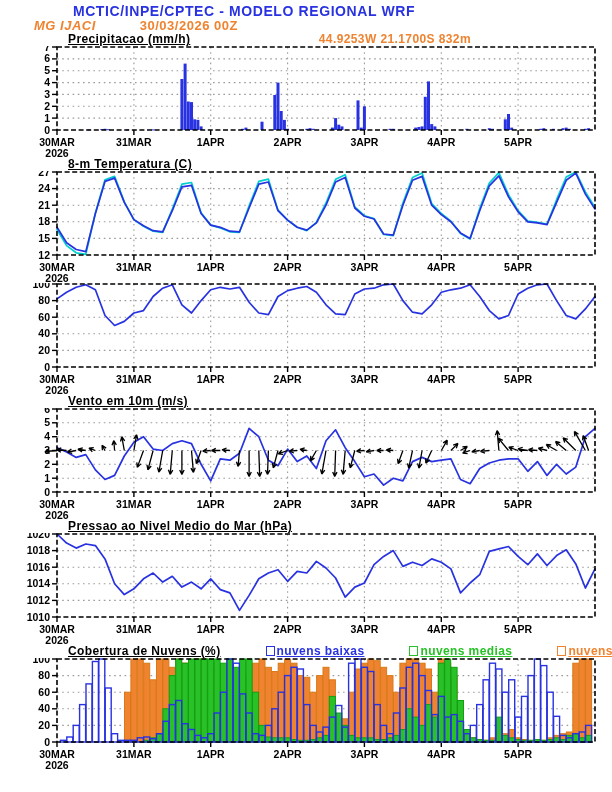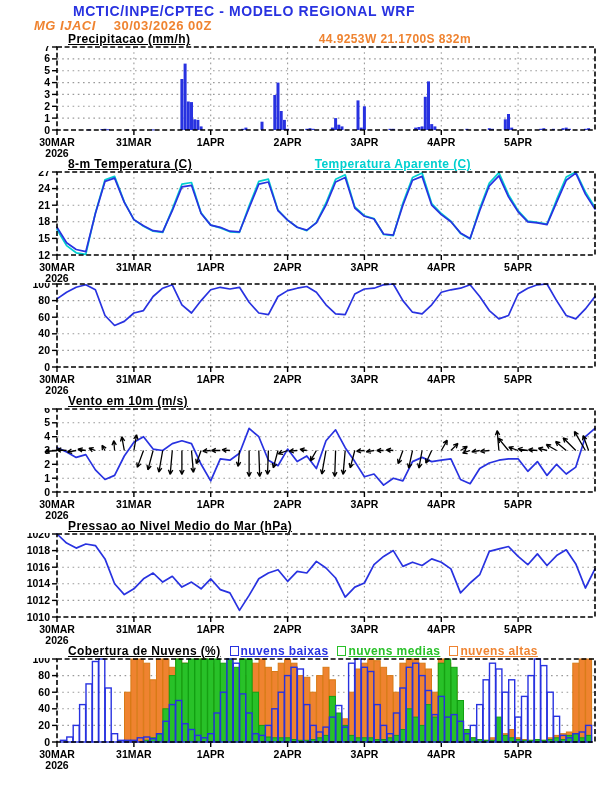--- a/index.html
+++ b/index.html
@@ -1,23 +1,23 @@
 <!DOCTYPE html>
 <html><head>
 <meta charset="utf-8">
 <style>
   html,body{margin:0;padding:0;background:#fff;}
   body{width:612px;height:792px;font-family:"Liberation Sans",sans-serif;overflow:hidden;}
   .page{width:488px;height:792px;}
   .hdr{padding-top:3px;}
   .hdr-title{text-align:center;font-size:14px;font-weight:bold;letter-spacing:.6px;}
   .hdr-line2{display:flex;font-size:13px;font-weight:bold;letter-spacing:.5px;padding-left:34px;margin-top:-1px;}
-  .hdr-line2 .rundate{margin-left:18px;}
+  .hdr-line2 .rundate{margin-left:44px;}
   .panel{position:relative;}
-  .trow{height:13px;display:flex;align-items:flex-end;font-size:12px;font-weight:bold;letter-spacing:.4px;padding-left:68px;padding-right:17px;box-sizing:border-box;white-space:nowrap;}
+  .trow{height:13px;display:flex;align-items:flex-end;font-size:12px;font-weight:bold;letter-spacing:.4px;padding-left:68px;padding-right:17px;box-sizing:border-box;white-space:nowrap;gap:36px;}
   .ptitle{text-decoration:underline;color:#000;}
   .spacer{flex:1;}
   .ulabel{text-decoration:underline;}
   .lg{display:inline-flex;align-items:center;margin-left:9px;}
   .lgbox{width:7px;height:8px;border:1.6px solid currentColor;display:inline-block;margin-right:2px;background:#fff;}
   svg.plot{display:block;}
   svg text{font-family:"Liberation Sans",sans-serif;font-weight:bold;font-size:10.5px;fill:#000;}
   svg .ylab{text-anchor:end;}
   svg .xlab{text-anchor:middle;}
   svg .grid{stroke:#9a9a9a;stroke-width:1.1;stroke-dasharray:1.6 3.6;fill:none;}
@@ -142,21 +142,20 @@
         <rect x="583.9" y="82.8" width="3" height="1.2" fill="#2832e0"></rect>
         <rect x="587.1" y="82.2" width="3" height="1.8" fill="#2832e0"></rect>
         <rect class="frame" x="57" y="1" width="538" height="83"></rect>
       </svg>
   </section>
 
   <section class="panel">
     <div class="trow">
       <span class="ptitle">8-m Temperatura (C)</span>
       <span class="spacer"></span>
-      <span class="ulabel" style="color: rgb(0, 207, 207);">Temperatura Aparente (C)</span>
     </div>
     <svg class="plot" width="612" height="112">
         <line class="tick" x1="52" y1="84.0" x2="57" y2="84.0"></line>
         <text class="ylab" x="50" y="87.5">12</text>
         <line class="grid" x1="57" y1="67.4" x2="595" y2="67.4"></line>
         <line class="tick" x1="52" y1="67.4" x2="57" y2="67.4"></line>
         <text class="ylab" x="50" y="70.9">15</text>
         <line class="grid" x1="57" y1="50.8" x2="595" y2="50.8"></line>
         <line class="tick" x1="52" y1="50.8" x2="57" y2="50.8"></line>
         <text class="ylab" x="50" y="54.3">18</text>

